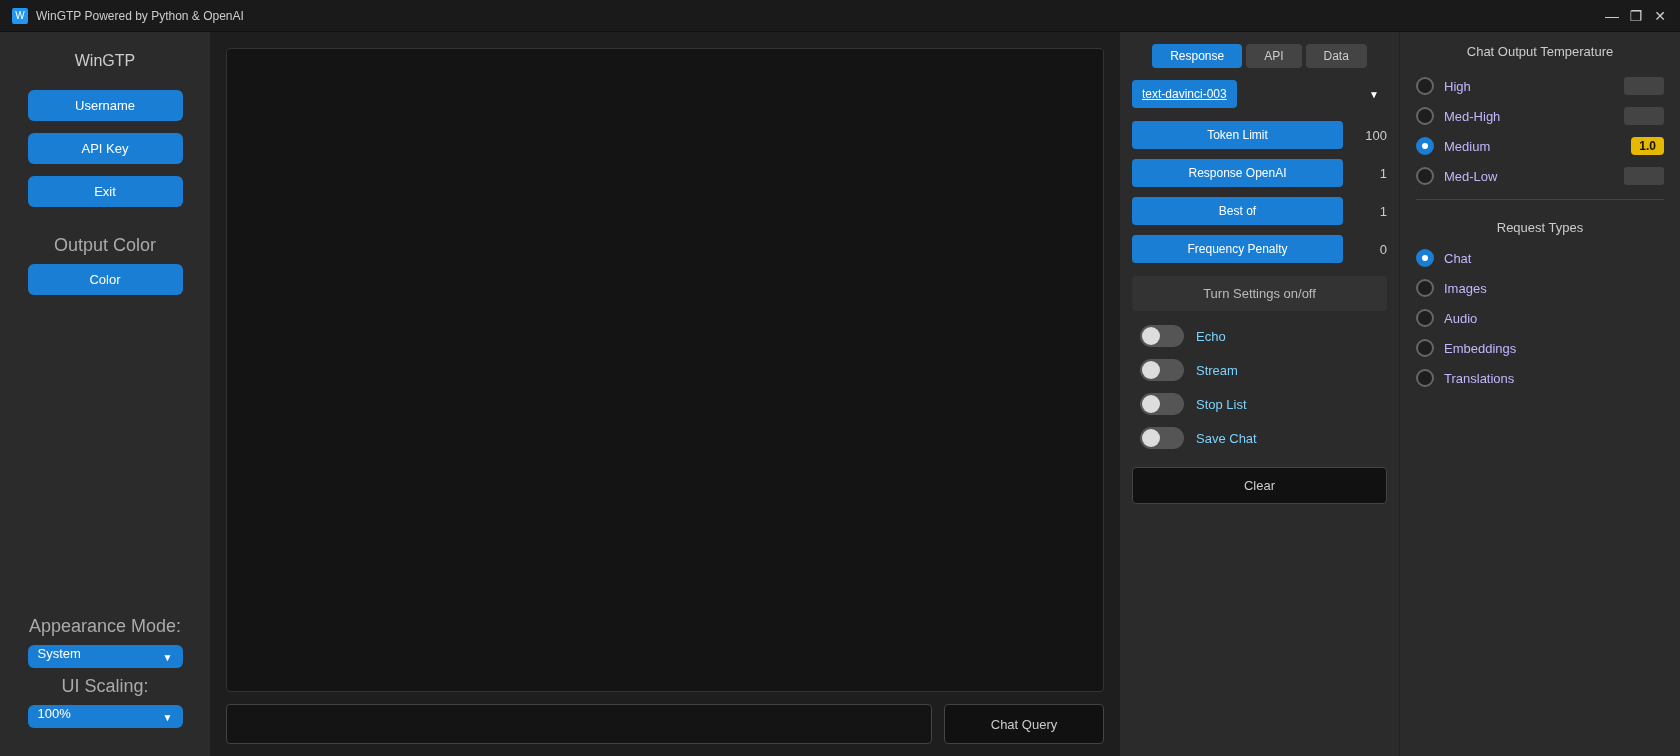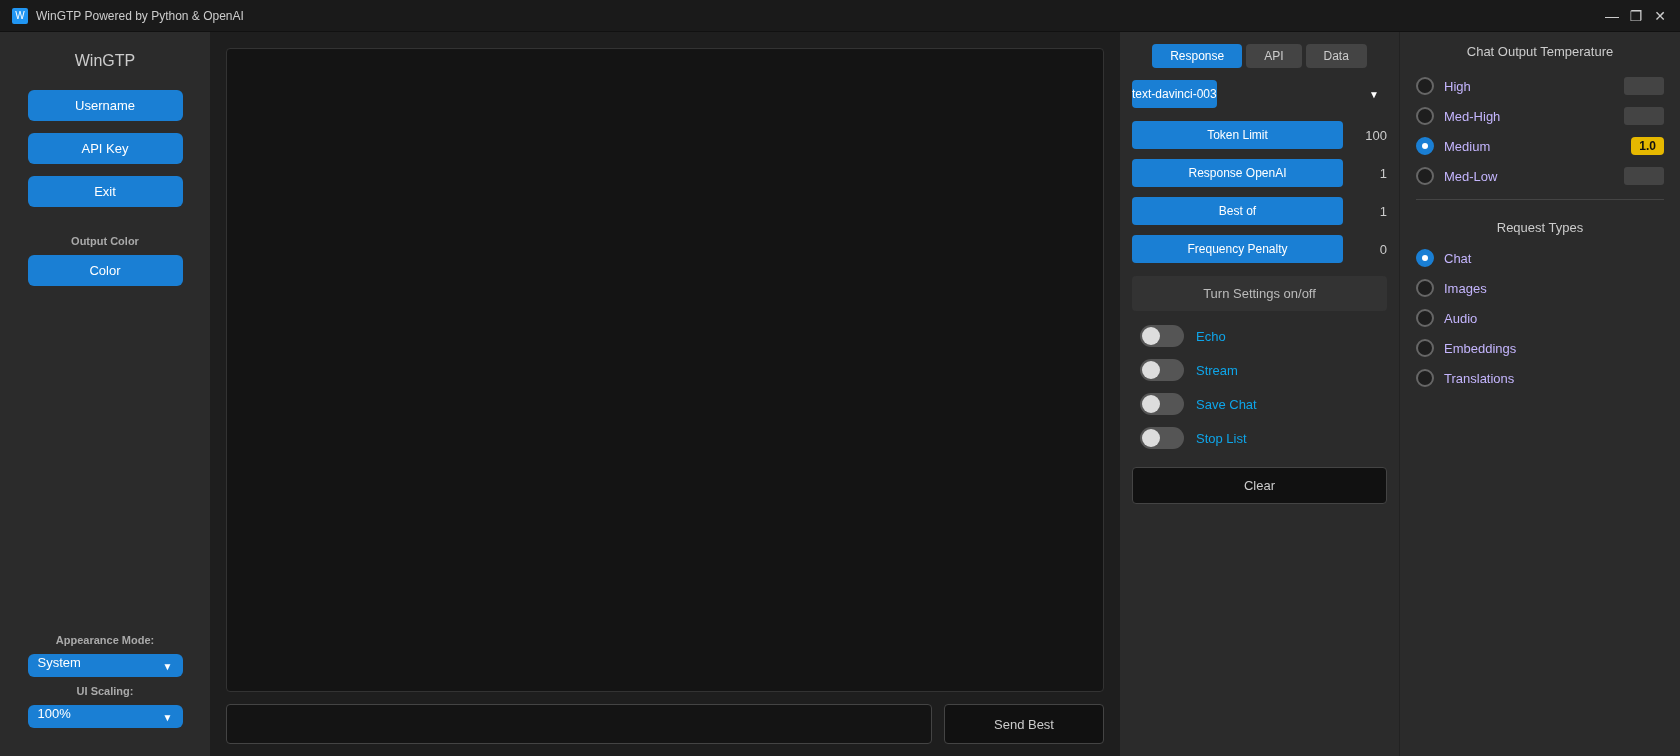--- a/index.html
+++ b/index.html
@@ -86,23 +86,22 @@
 
     .sidebar-section {
       margin-top: 16px;
       display: flex;
       flex-direction: column;
       align-items: center;
       gap: 8px;
       width: 100%;
     }
     .sidebar-label {
-      font-size: 11px;
+      font-size: 18px;
       color: #aaa;
-      font-weight: bold;
     }
 
     .sidebar-spacer { flex: 1; }
 
     .sidebar-bottom {
       display: flex;
       flex-direction: column;
       align-items: center;
       gap: 8px;
       width: 100%;
@@ -217,29 +216,30 @@
     .tab-btn.inactive { background: #444; color: #ccc; }
 
     .model-selector {
       display: flex;
       align-items: center;
       gap: 6px;
       padding: 0 12px 8px 12px;
     }
     .model-dropdown {
       flex: 1;
-      padding: 7px 0;
+      padding: 7px 10px;
       background: #1a7fd4;
       color: white;
       border: none;
       border-radius: 4px;
       font-size: 12px;
       cursor: pointer;
       appearance: none;
       position: relative;
+      text-decoration: underline;
     }
     .model-dropdown-wrapper {
       flex: 1;
       position: relative;
     }
     .model-dropdown-arrow {
       position: absolute;
       right: 8px;
       top: 50%;
       transform: translateY(-50%);
@@ -303,21 +303,21 @@
     .toggle-switch::after {
       content: '';
       position: absolute;
       width: 18px; height: 18px;
       background: #ddd;
       border-radius: 50%;
       top: 2px;
       left: 2px;
       transition: left 0.2s;
     }
-    .toggle-label { color: #0ea5e9; font-size: 13px; }
+    .toggle-label { color: #7dd3fc; font-size: 13px; }
 
     .settings-bottom {
       display: flex;
       flex-direction: column;
       gap: 8px;
       padding: 12px;
     }
     .clear-btn {
       width: 100%;
       padding: 10px;
@@ -452,21 +452,21 @@
         </select>
         <span class="dropdown-arrow">▼</span>
       </div>
     </div>
   </div>
 
   <div class="content-area">
     <div class="output-display"></div>
     <div class="bottom-bar">
       <input class="query-input" type="text" style="">
-      <button class="send-btn">Send Best</button>
+      <button class="send-btn">Chat Query</button>
     </div>
   </div>
 
   <div class="right-panel">
 
     <div class="settings-panel">
 
       <div class="tab-bar">
         <button class="tab-btn">Response</button>
         <button class="tab-btn inactive">API</button>
@@ -507,25 +507,25 @@
       <div class="toggle-row">
         <div class="toggle-switch"></div>
         <span class="toggle-label">Echo</span>
       </div>
       <div class="toggle-row">
         <div class="toggle-switch"></div>
         <span class="toggle-label">Stream</span>
       </div>
       <div class="toggle-row">
         <div class="toggle-switch"></div>
-        <span class="toggle-label">Save Chat</span>
+        <span class="toggle-label">Stop List</span>
       </div>
       <div class="toggle-row">
         <div class="toggle-switch"></div>
-        <span class="toggle-label">Stop List</span>
+        <span class="toggle-label">Save Chat</span>
       </div>
 
       <div class="settings-bottom">
         <button class="clear-btn">Clear</button>
       </div>
     </div>
 
     <div class="far-right-panel">
 
       <div class="section-title">Chat Output Temperature</div>

